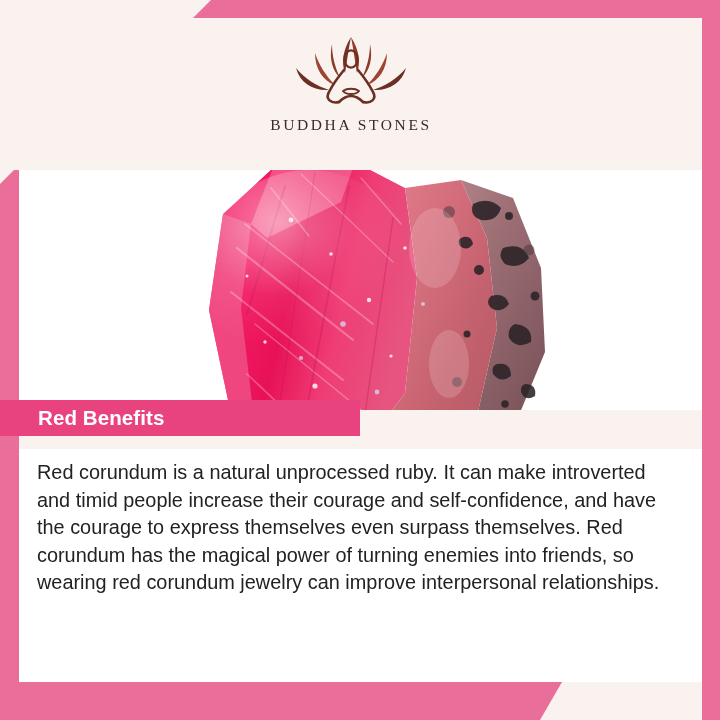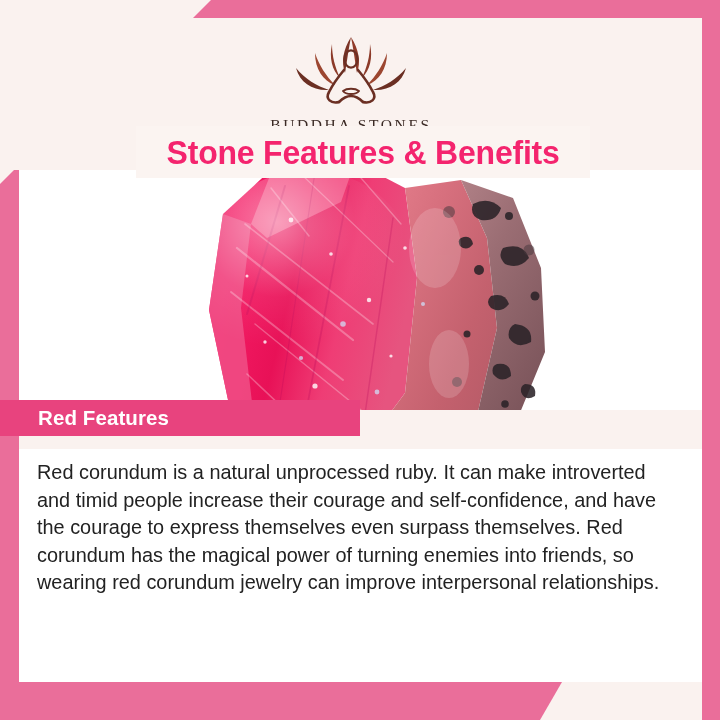--- a/index.html
+++ b/index.html
@@ -351,26 +351,23 @@
       </g>
 
       <g fill="#ffffff" opacity="0.16">
         <ellipse cx="330" cy="120" rx="26" ry="40"></ellipse>
         <ellipse cx="344" cy="236" rx="20" ry="34"></ellipse>
         <ellipse cx="312" cy="300" rx="22" ry="18"></ellipse>
       </g>
     </svg>
   </div>
 
-  <div class="title-plaque">
-    <span class="title-text">Stone Features &amp; Benefits</span>
-  </div>
 
   <div class="label-bar">
-    <span class="label-text">Red Features</span>
+    <span class="label-text">Red Benefits</span>
   </div>
   <div class="label-cream-strip"></div>
 
   <div class="content">
 
 
     <p class="body-copy">Red corundum is a natural unprocessed ruby. It can make introverted and timid people increase their courage and self-confidence, and have the courage to express themselves even surpass themselves. Red corundum has the magical power of turning enemies into friends, so wearing red corundum jewelry can improve interpersonal relationships.</p>
   </div>
 
 </div>

